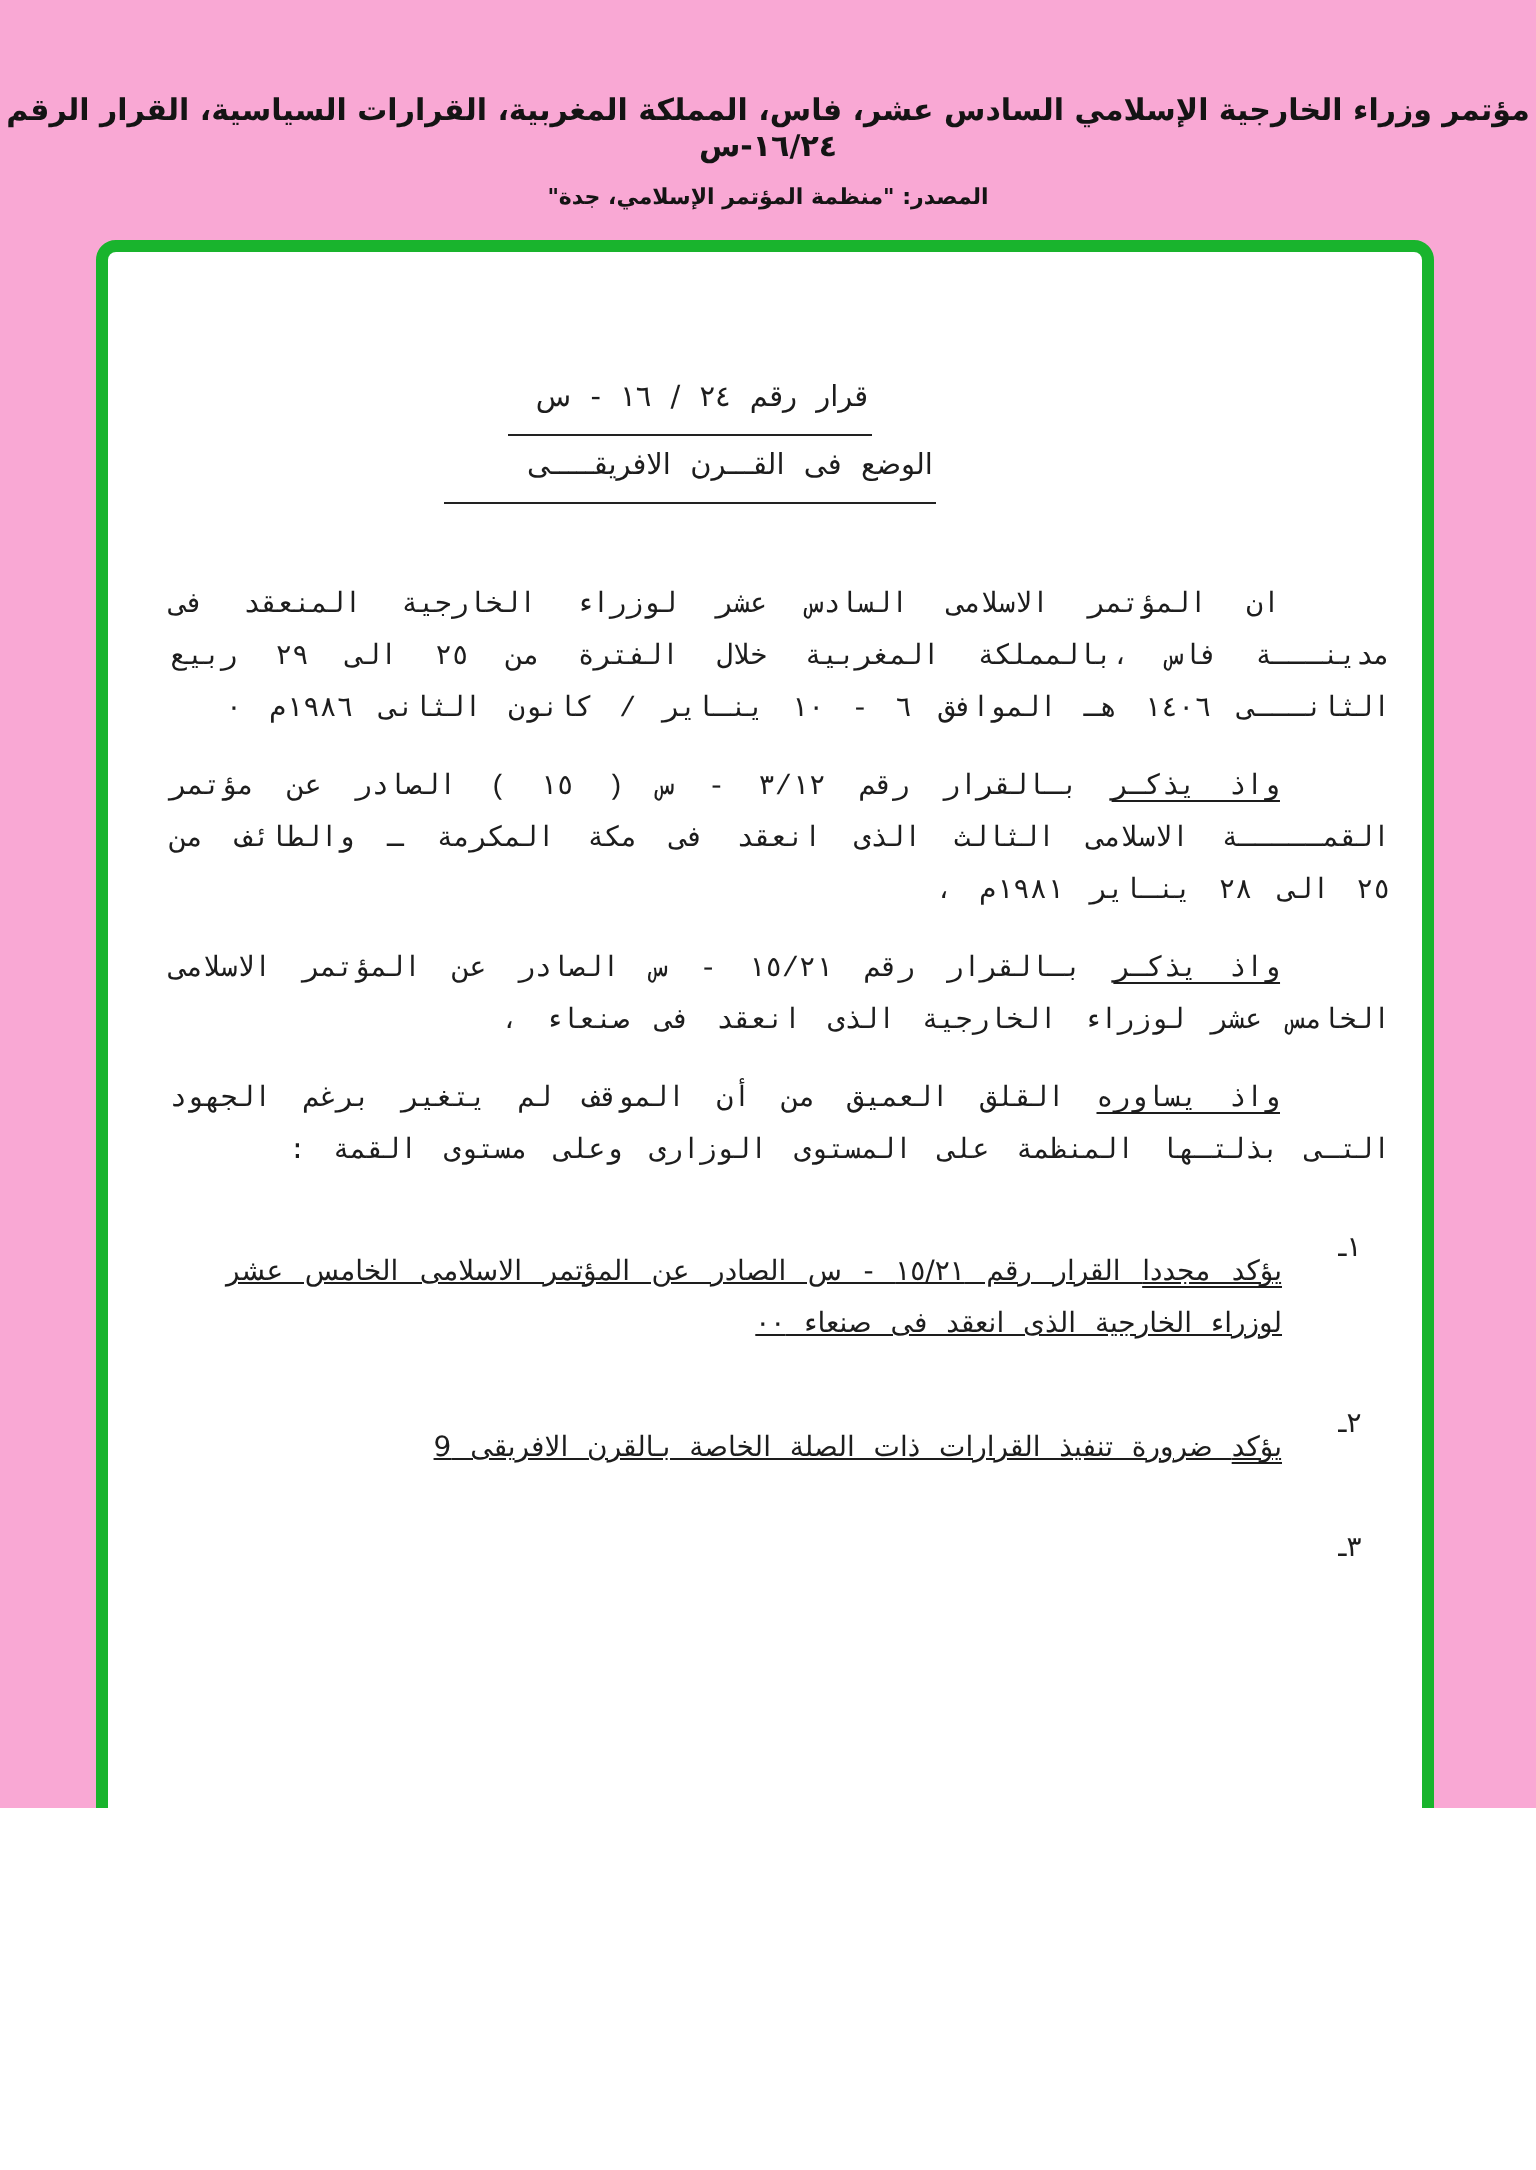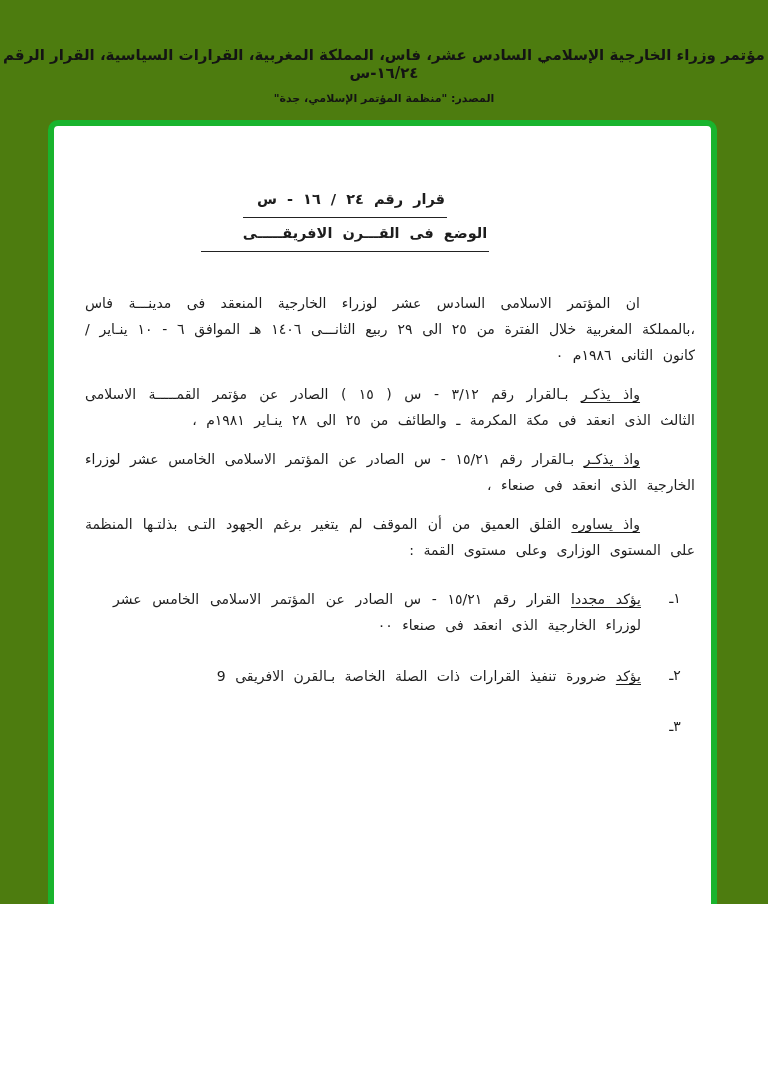--- a/index.html
+++ b/index.html
@@ -1,19 +1,19 @@
 <!DOCTYPE html>
 <html><head>
 <meta charset="utf-8">
 <style>
   html,body { margin:0; padding:0; background:#ffffff; }
   .page {
     position:relative;
     width:768px; height:904px;
-    background:#4d7c0f;
+    background:#f9a8d4;
     font-family:"DejaVu Sans", sans-serif;
     overflow:hidden;
   }
   .scan-header { direction:rtl; text-align:center; padding-top:46px; }
   .scan-header .h1 { font-size:15px; font-weight:bold; color:#141414; letter-spacing:0; }
   .scan-header .h2 { font-size:11px; font-weight:bold; color:#141414; margin-top:10px; }
 
   .frame {
     position:absolute; left:48px; top:120px;
     width:669px; height:923px;
@@ -29,37 +29,37 @@
     font-size:14px;
     line-height:26px;
     text-align:justify;
     word-spacing:5px;
   }
   .title-block {
     text-align:center;
     position:relative; left:-45px;
     line-height:30px;
     margin-bottom:38px;
-    font-weight:bold;
+    font-weight:normal;
   }
   .title-line {
     display:inline-block;
     font-size:14.5px;
     border-bottom:1.6px solid #222;
     padding:0 2px 3px 14px;
   }
   .title-line.t2 { padding-left:42px;text-align:right; }
 
-  .para { margin:0 0 13px 0; text-indent:55px; }
+  .para { margin:0 0 13px 0; text-indent:55px;font-family:Liberation Mono, monospace; }
   .lead { text-decoration:underline; text-underline-offset:3px; text-decoration-thickness:1.4px; }
 
   .items { margin-top:22px; }
   .item { display:flex; gap:14px; margin-bottom:24px; }
   .item .num { flex:0 0 40px; text-align:center; }
-  .item .itext { flex:1; margin:1px 0 0 28px; text-align:justify; }
+  .item .itext { flex:1; margin:12px 0 0 28px; text-align:justify;text-decoration:underline; }
 </style>
 </head>
 <body>
 
 <div class="page">
 
   <div class="scan-header">
     <div class="h1">مؤتمر وزراء الخارجية الإسلامي السادس عشر، فاس، المملكة المغربية، القرارات السياسية، القرار الرقم ١٦/٢٤-س</div>
     <div class="h2">المصدر:  "منظمة المؤتمر الإسلامي، جدة"</div>
   </div>

